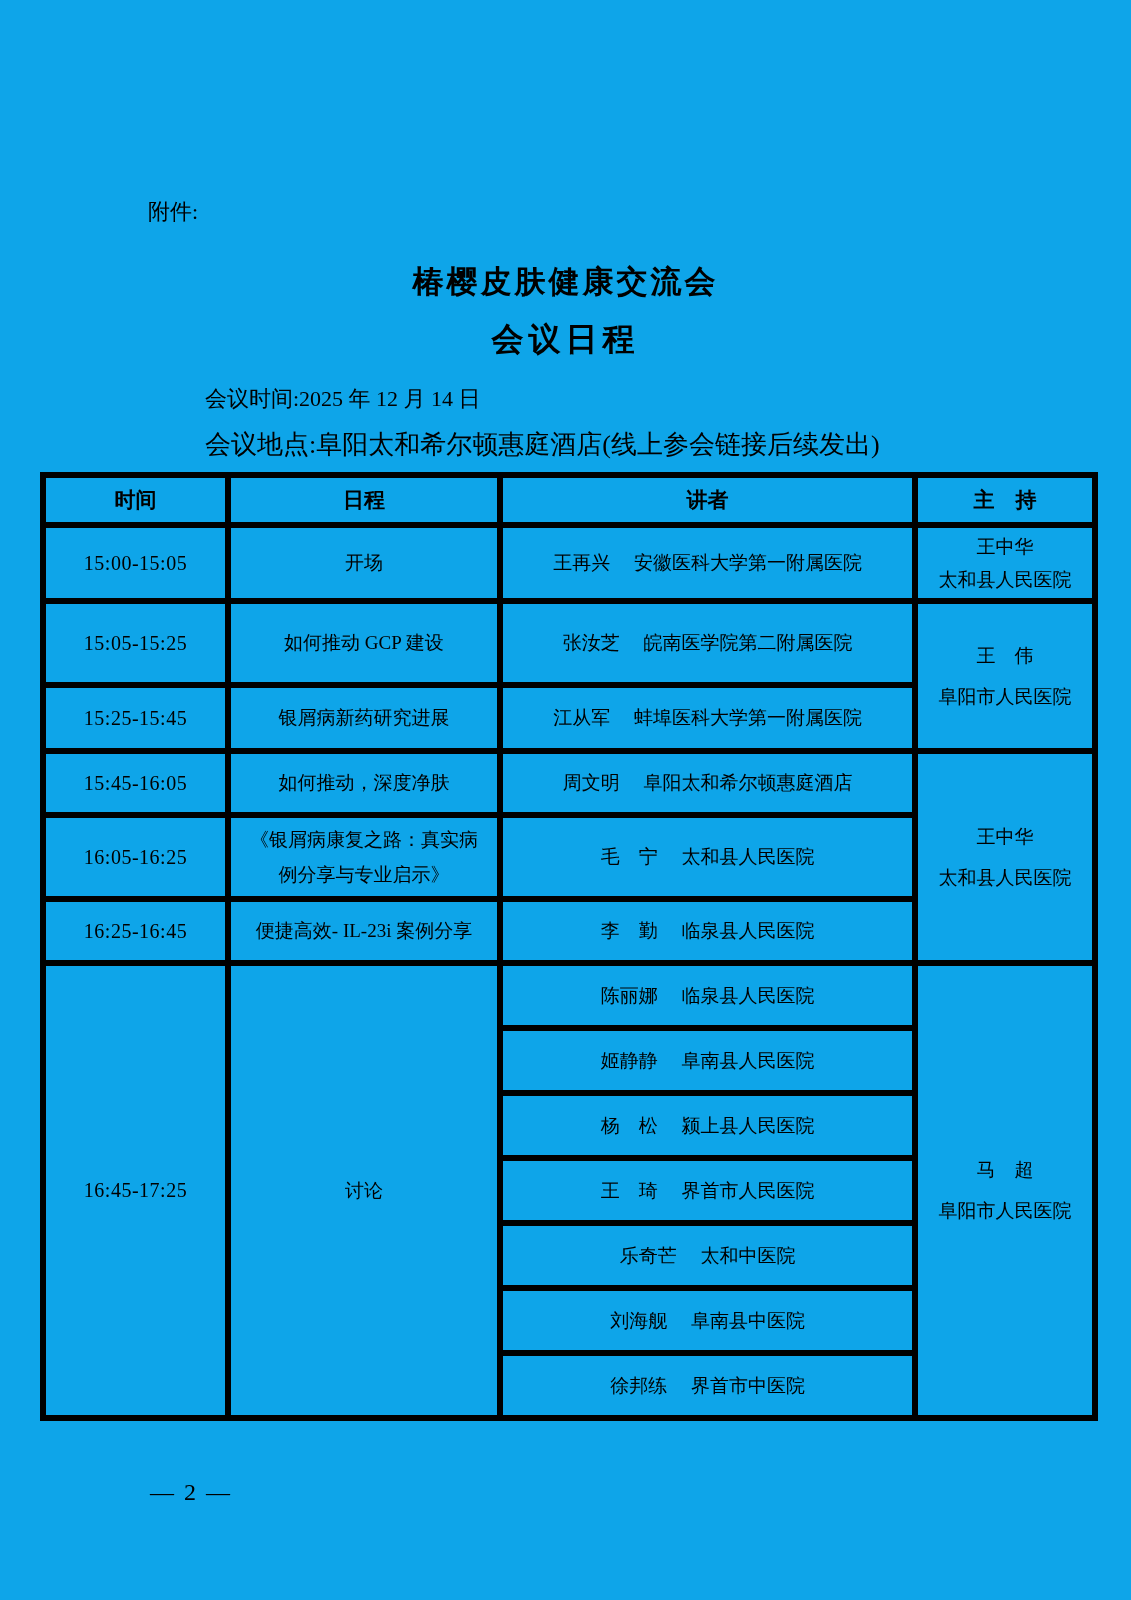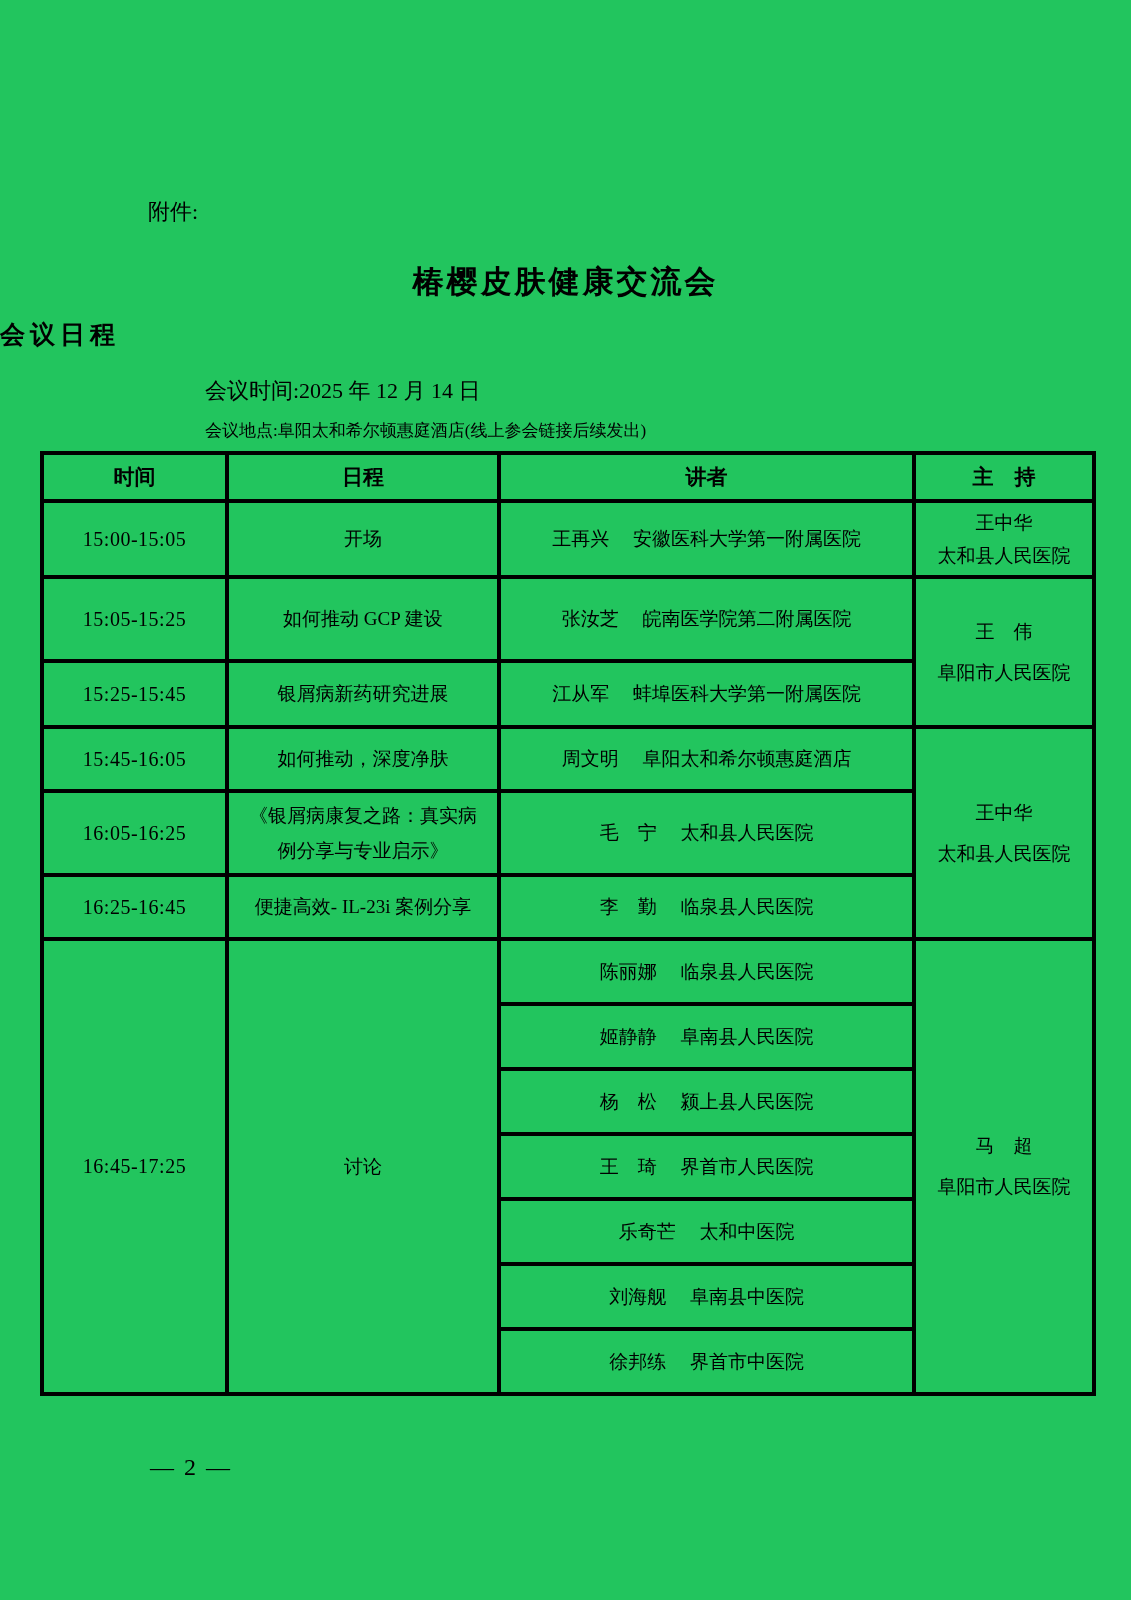--- a/index.html
+++ b/index.html
@@ -1,66 +1,67 @@
 <!DOCTYPE html>
 <html><head>
 <meta charset="utf-8">
 <style>
   html, body { margin: 0; padding: 0; background: #ffffff; }
   .page {
     position: relative;
     width: 1131px;
     height: 1600px;
-    background: #22c55e;
+    background: #0ea5e9;
     color: #000000;
     font-family: "Liberation Serif", "DejaVu Serif", serif;
     box-sizing: border-box;
     padding-top: 198px;
     overflow: hidden;
   }
   .attachment {
     margin-left: 148px;
     font-size: 22px;
     line-height: 1.3;
   }
   .title {
     text-align: center;
     font-size: 31px;
     font-weight: bold;
     margin: 36px 0 0 0;
     letter-spacing: 3px;
     line-height: 1.2;
   }
   .subtitle {
-    font-size: 25px;
+    text-align: center;
+    font-size: 32px;
     font-weight: bold;
     margin: 20px 0 0 0;
     letter-spacing: 5px;
     line-height: 1.2;
   }
   .meta-time {
     margin: 26px 0 0 205px;
     font-size: 22px;
     line-height: 1.4;
   }
   .meta-location {
     margin: 12px 0 0 205px;
-    font-size: 17px;
+    font-size: 26px;
     line-height: 1.4;
   }
   table.schedule {
     width: 1052px;
     margin: 9px 0 0 40px;
     border-collapse: collapse;
     table-layout: fixed;
     font-size: 19px;
   }
   table.schedule th,
   table.schedule td {
-    border: 4px solid #000000;
+    border: 6px solid #000000;
     text-align: center;
     vertical-align: middle;
     padding: 0 13px;
     overflow: hidden;
   }
   table.schedule th {
     font-size: 21px;
     font-weight: bold;
     height: 44px;
   }

